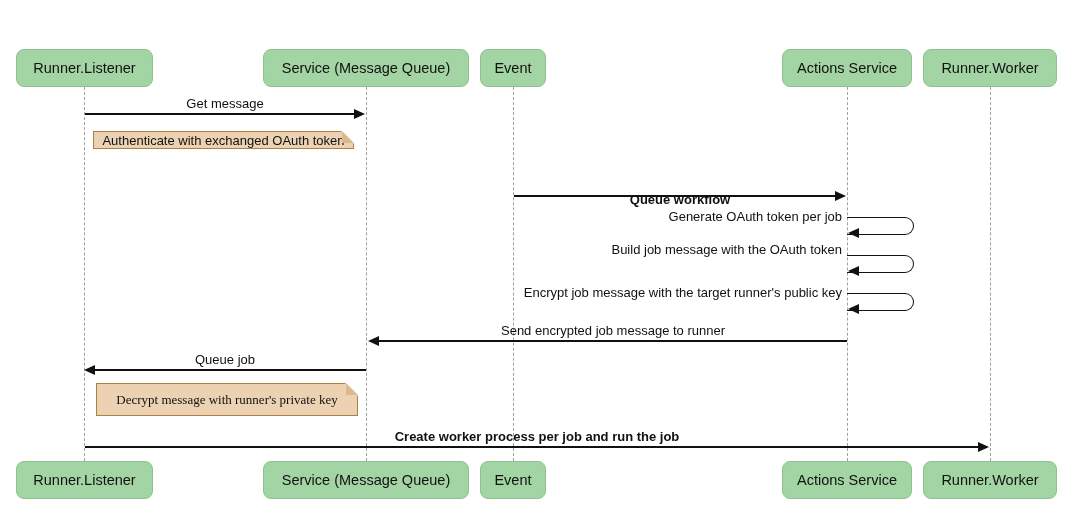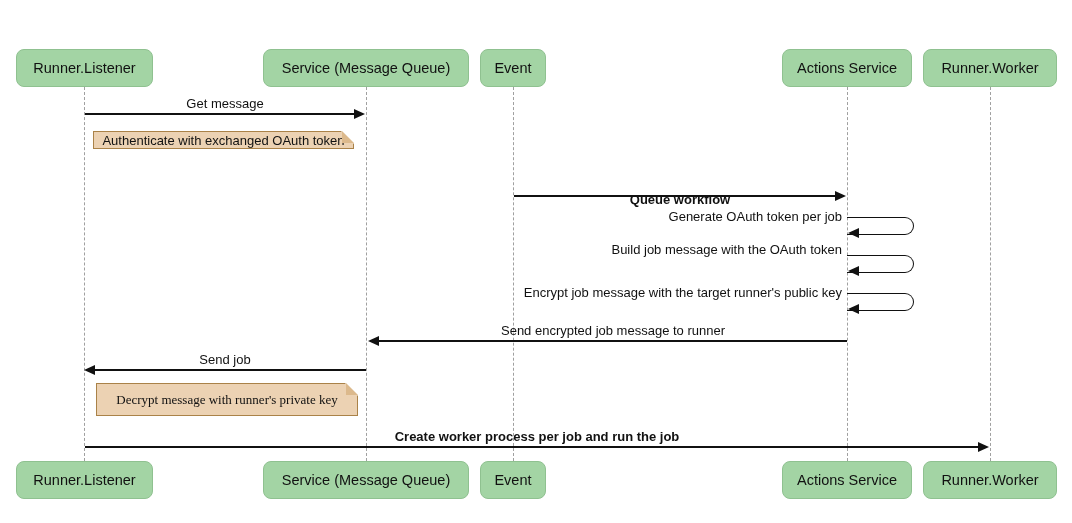--- a/index.html
+++ b/index.html
@@ -98,21 +98,21 @@
   <div class="ar ar-left" style="left:848px; top:266px;"></div>
 
   <div class="loop-label" style="right:230px; top:285px;">Encrypt job message with the target runner's public key</div>
   <div class="loop" style="left:847px; top:293px;"></div>
   <div class="ar ar-left" style="left:848px; top:304px;"></div>
 
   <div class="mlabel" style="left:607px; top:323px;margin-left:6px;">Send encrypted job message to runner</div>
   <div class="mline" style="left:370px; top:340px; width:477px;"></div>
   <div class="ar ar-left" style="left:368px; top:336px;"></div>
 
-  <div class="mlabel" style="left:225px; top:352px;">Send job</div>
+  <div class="mlabel" style="left:225px; top:352px;">Queue job</div>
   <div class="mline" style="left:89px; top:369px; width:277px;"></div>
   <div class="ar ar-left" style="left:84px; top:365px;"></div>
 
   <div class="note" style="left:96px; top:383px; width:262px; height:33px;font-family:Liberation Serif, serif;">
     <span>Decrypt message with runner's private key</span>
   </div>
 
   <div class="mlabel" style="left:537px; top:429px;font-weight:bold;">Create worker process per job and run the job</div>
   <div class="mline" style="left:85px; top:446px; width:893px;"></div>
   <div class="ar ar-right" style="left:978px; top:442px;"></div>

